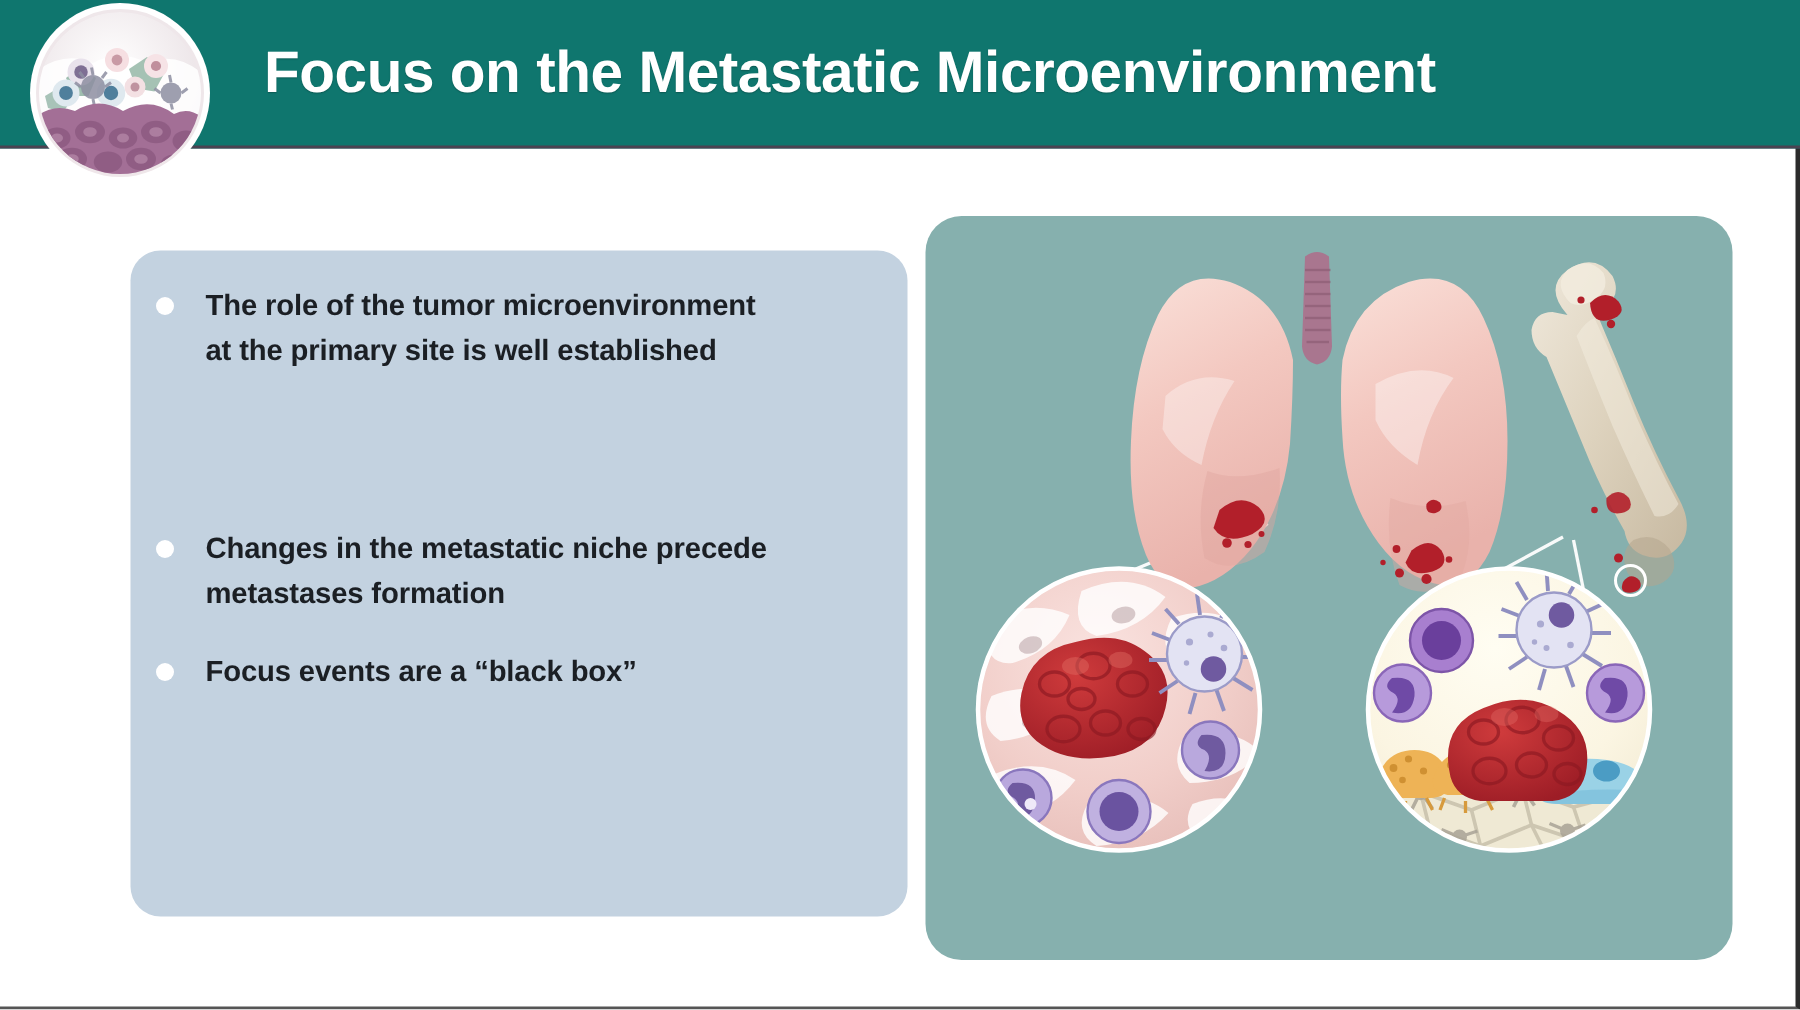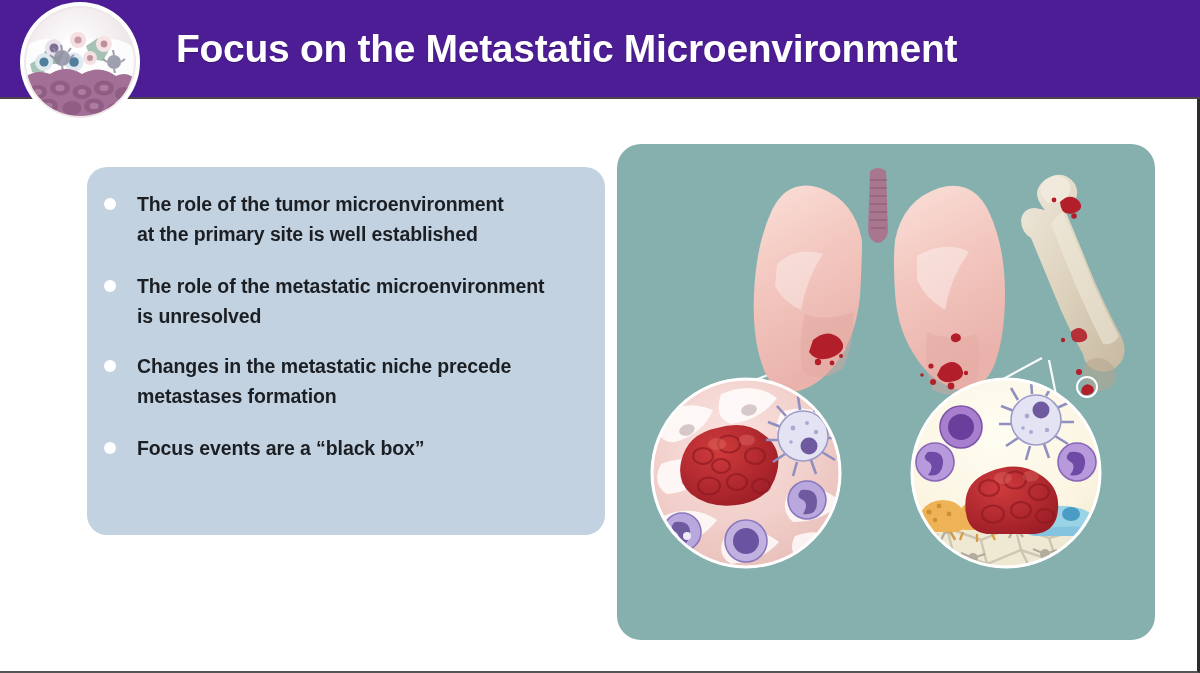--- a/index.html
+++ b/index.html
@@ -22,21 +22,21 @@
     border-right: 3px solid #2b2b2b;
     border-bottom: 2px solid #555555;
   }
 
   
   #header {
     position: absolute;
     left: 0; top: 0;
     width: 1200px;
     height: 97px;
-    background: #4c1d95;
+    background: #0f766e;
     border-bottom: 2px solid #4b4352;
   }
   #title {
     position: absolute;
     left: 176px;
     top: 50%;
     transform: translateY(-50%);
     color: #ffffff;
     font-size: 39px;
     font-weight: bold;
@@ -58,21 +58,21 @@
     box-shadow: 0 0 0 4px #ffffff;
   }
   #logo svg { display: block; width: 112px; height: 112px; }
 
   
   #bullet-panel {
     position: absolute;
     left: 87px;
     top: 167px;
     width: 518px;
-    height: 368px;
+    height: 444px;
     background: #c3d2e0;
     border-radius: 20px;
   }
   .bullet-row {
     position: absolute;
     left: 17px;
     display: flex;
     align-items: flex-start;
   }
   .bullet-dot {
@@ -179,25 +179,20 @@
         </g>
       </g>
     </svg>
   </div>
 
   <div id="bullet-panel">
     <div class="bullet-row" style="top:22px">
       <span class="bullet-dot"></span>
       <span class="bullet-text">The role of the tumor microenvironment
 at the primary site is well established</span>
-    </div>
-    <div class="bullet-row" style="top:104px">
-      <span class="bullet-dot"></span>
-      <span class="bullet-text">The role of the metastatic microenvironment
-is unresolved</span>
     </div>
     <div class="bullet-row" style="top:184px">
       <span class="bullet-dot"></span>
       <span class="bullet-text">Changes in the metastatic niche precede
 metastases formation</span>
     </div>
     <div class="bullet-row" style="top:266px">
       <span class="bullet-dot"></span>
       <span class="bullet-text">Focus events are a “black box”</span>
     </div>

